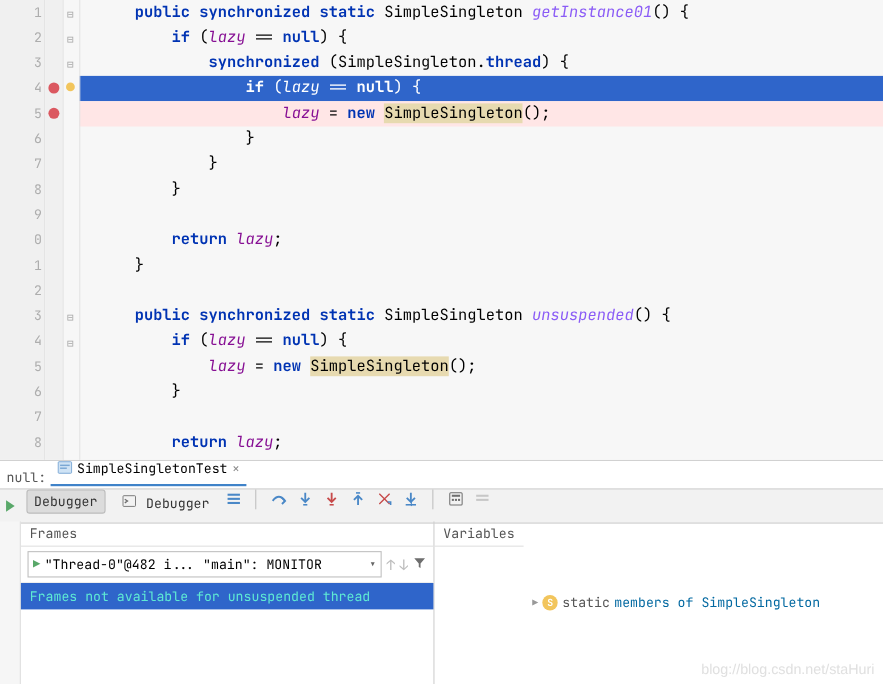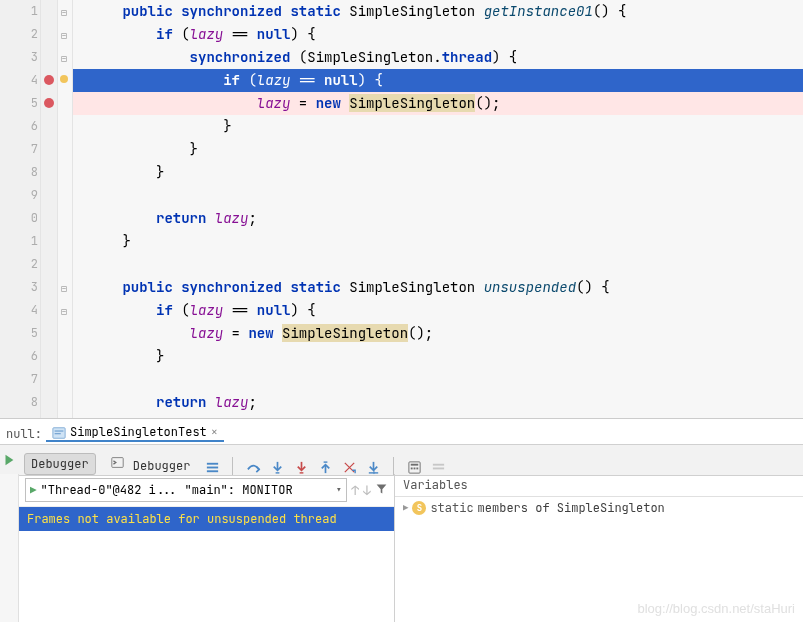--- a/index.html
+++ b/index.html
@@ -11,52 +11,52 @@
 .stopd{position:absolute;width:8px;height:8px;background:#f2c55c;border-radius:50%;left:2px}
 .fold{width:14px;background:#f7f7f7;position:relative}
 .fold-mark{position:absolute;left:3px;font-size:10px;color:#a8a8a8}
 .code{flex:1;background:#f7f7f7;position:relative;font-size:14px}
 .vline{position:absolute;top:0;bottom:0;width:1px;background:#e4e4e4}
 .cl{height:23px;line-height:23px;white-space:pre}
 .kw{color:#0033b3;font-weight:700}
 .ty{color:#000}
 .hl{background:#e7dab0}
 .fld{color:#871094;font-style:italic}
-.it{font-style:italic;color:#0c4a6e}
+.it{font-style:italic;color:#8b5cf6}
 .exec{background:#2f65ca;color:#fff}
 .exec .fld{color:#fff}
 .exec .kw{color:#fff}
 .warn-line{background:#ffe6e6}
 .debug-label{position:absolute;left:0;top:423px;font-size:12px;color:#555;padding:3px 6px}
 .debug-tab{position:absolute;left:46px;top:418px;display:flex;height:24px;align-items:center;font-size:12px}
-.debug-tab .tab{display:flex;align-items:flex-end;padding:0 6px;height:22px;border-bottom:2px solid #4083c9}
+.debug-tab .tab{display:flex;align-items:flex-start;padding:0 6px;height:22px;border-bottom:2px solid #4083c9}
 .ic-file{width:14px;height:14px;margin-right:4px;display:inline-flex;align-items:center;justify-content:center}
 .closex{margin-left:4px;color:#888;font-size:12px}
 .debug-toolbar{position:absolute;left:0;top:444px;right:0;height:30px;border-top:1px solid #d0d0d0;border-bottom:1px solid #d0d0d0;display:flex;align-items:center;background:#f2f2f2}
 .side-tools{width:18px;height:30px;display:flex;flex-direction:column;align-items:center;justify-content:center}
-.tool-row{display:flex;align-items:flex-end;gap:8px;padding-left:6px;height:100%}
+.tool-row{display:flex;align-items:flex-start;gap:8px;padding-left:6px;height:100%}
 .tab-btn{padding:2px 6px;font-size:12px;color:#333}
 .tab-btn.active{background:#dcdcdc;border:1px solid #bcbcbc;border-radius:3px}
 .sep{width:1px;height:18px;background:#c0c0c0;margin:0 4px}
 .svgicon{width:16px;height:16px;display:inline-flex;align-items:center;justify-content:center;color:#6e6e6e}
 .panes{position:absolute;top:474px;left:0;right:0;bottom:0;display:flex}
 .left-side{width:18px;border-right:1px solid #e0e0e0;background:#f6f6f6}
 .frames{flex:0 0 375px;border-right:1px solid #d0d0d0;display:flex;flex-direction:column}
 .pane-hdr{height:22px;display:flex;align-items:center;padding:0 8px;font-size:12px;color:#555;border-bottom:1px solid #e0e0e0}
 .thread-row{display:flex;align-items:center;padding:4px 6px;gap:4px;border-bottom:1px solid #eee}
 .combo{flex:1;border:1px solid #c0c0c0;background:#fff;height:22px;display:flex;align-items:center;padding:0 4px;font-size:12px}
 .combo .arrow{margin-left:auto;color:#666}
 .play{color:#59a869;font-size:11px;margin-right:4px}
-.frame-msg{background:#2f65ca;color:#fde047;padding:4px 8px;font-size:12px}
-.vars{flex:1;display:flex;flex-direction:column}
+.frame-msg{background:#2f65ca;color:#5eead4;padding:4px 8px;font-size:12px}
+.vars{flex:1;display:flex;flex-direction:row}
 .var-row{display:flex;align-items:center;padding:3px 8px;font-size:12px;gap:4px}
 .tri{color:#999;font-size:9px}
 .badge-s{width:14px;height:14px;border-radius:50%;background:#f2c55c;color:#fff;font-size:9px;display:inline-flex;align-items:center;justify-content:center;font-weight:bold}
 .badge-oo{color:#7c9de0;font-size:10px;font-weight:bold}
-.var-dim{color:#404040}
+.var-dim{color:#0369a1}
 .watermark{position:absolute;right:8px;bottom:6px;color:#e0e0e0;font-size:13px;font-family:sans-serif}
 .nav-arrow{color:#bdbdbd;font-size:13px}
 </style>
 </head>
 <body>
 
 <div class="editor">
   <div class="gutter">
     <div class="gutter-line">1</div>
     <div class="gutter-line">2</div>
@@ -207,20 +207,21 @@
           <rect x="2" y="4" width="12" height="2" fill="#888"></rect>
           <rect x="2" y="8" width="12" height="2" fill="#888"></rect>
         </svg>
       </span>
   </div>
 </div>
 
 <div class="panes">
   <div class="left-side"></div>
   <div class="frames">
+    <div class="pane-hdr">Frames</div>
     <div class="thread-row">
       <div class="combo">
         <span class="play">▶</span>
         <span>"Thread-0"@482 i... "main": MONITOR</span>
         <span class="arrow">▾</span>
       </div>
       <span class="nav-arrow">↑</span>
       <span class="nav-arrow">↓</span>
       <span class="nav-arrow"><svg viewBox="0 0 16 16" width="13" height="13">
             <path d="M2 3h12l-5 6v5l-2-1v-4z" fill="#6e6e6e"></path>

